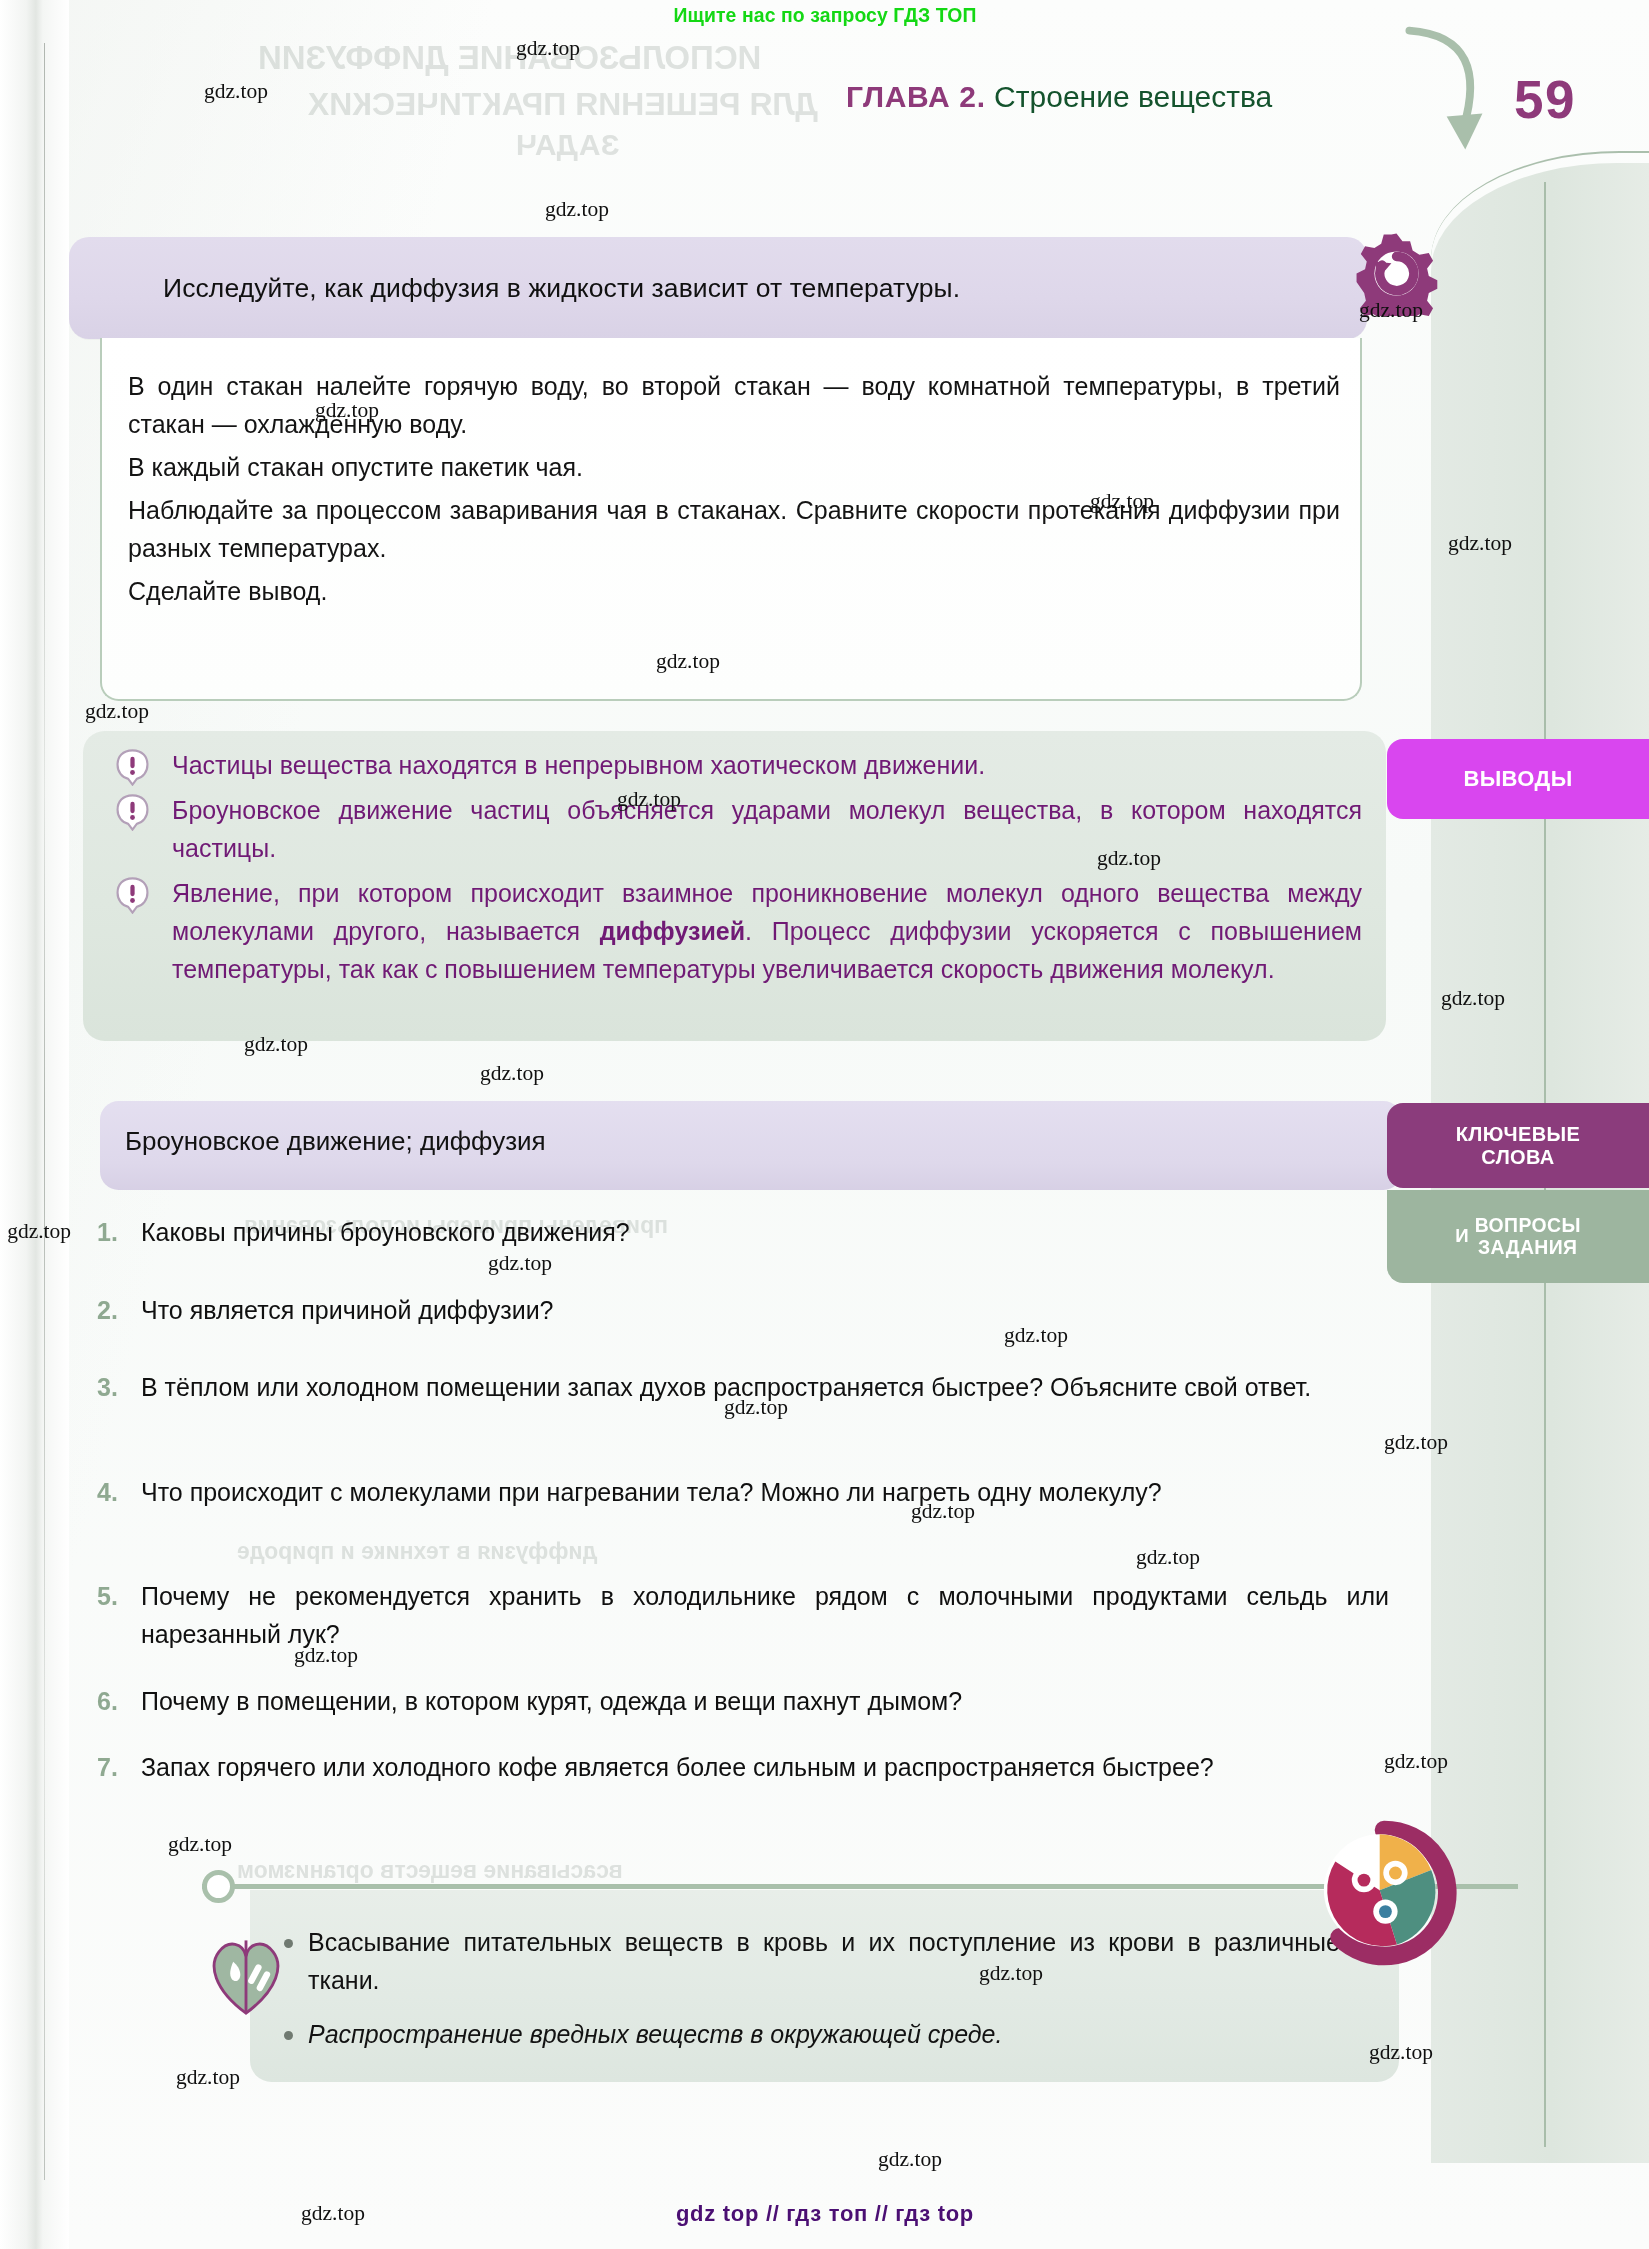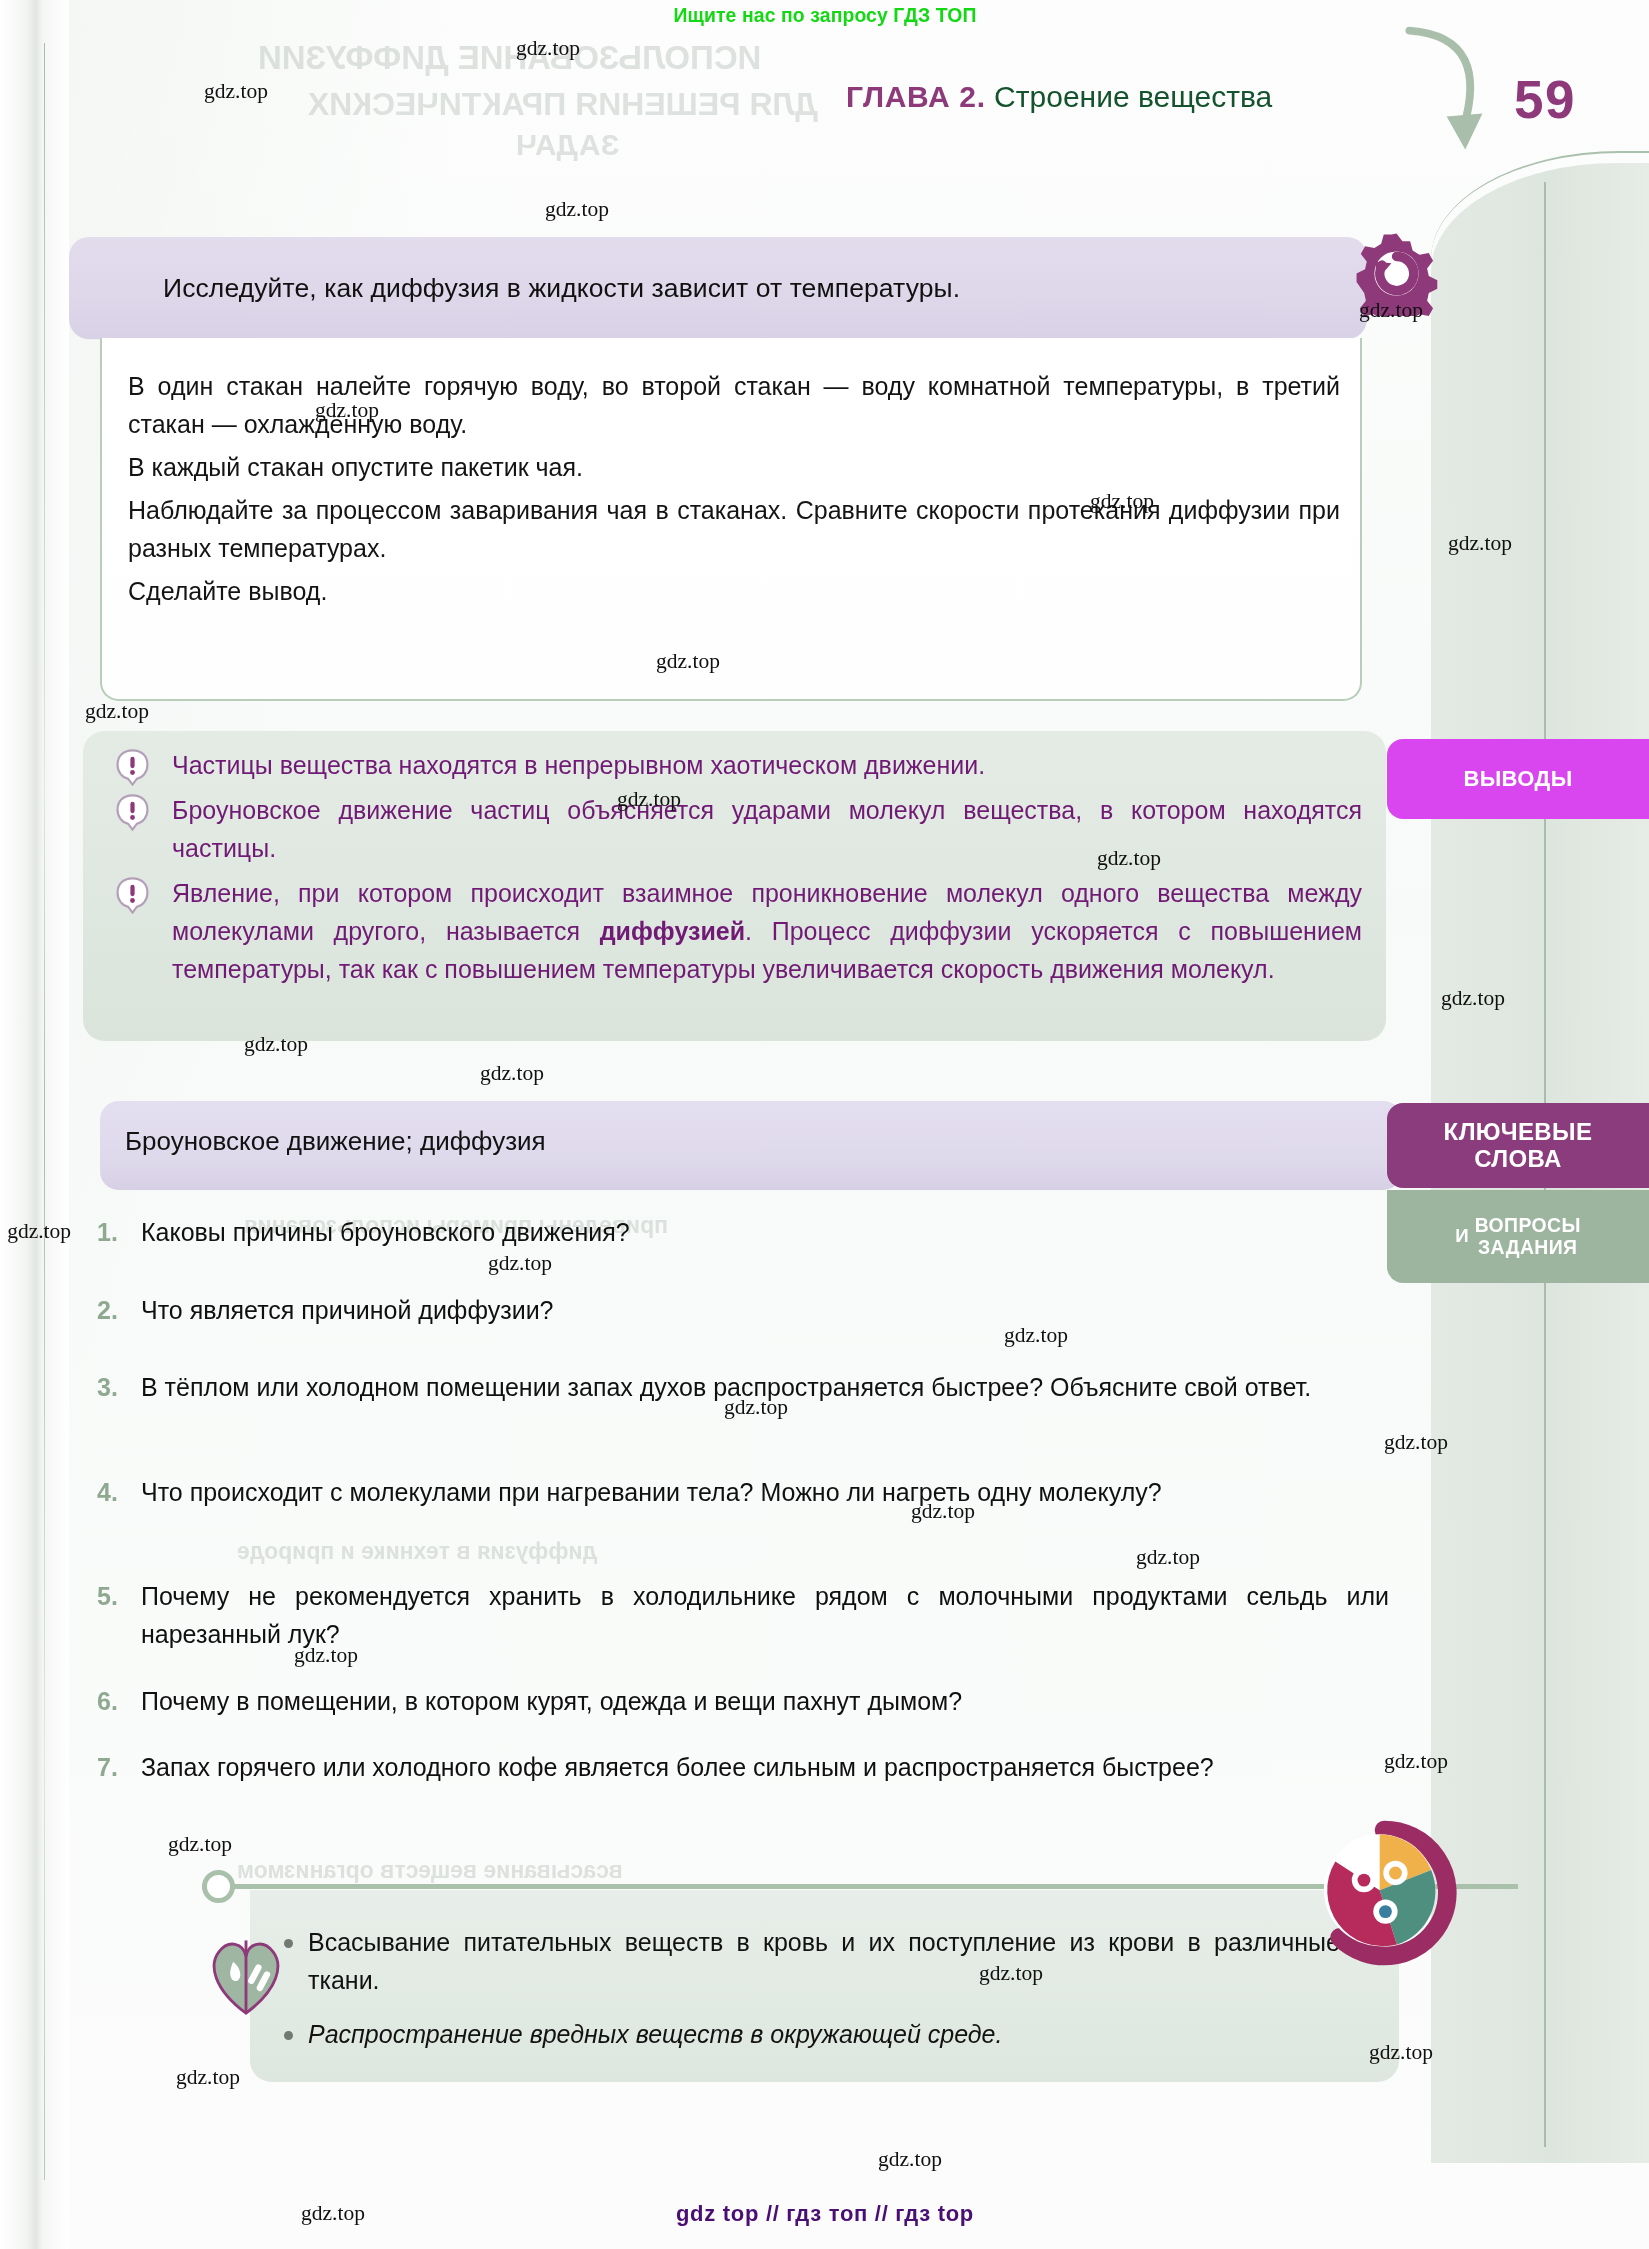--- a/index.html
+++ b/index.html
@@ -216,21 +216,21 @@
     background: #d946ef;
     border-radius: 16px 0 0 16px;
     font-size: 22px;
     display: flex; align-items: center; justify-content: center;
   }
   .tab-keywords {
     left: 1387px; top: 1103px;
     width: 262px; height: 85px;
     background: #8b3c7c;
     border-radius: 16px 0 0 16px;
-    font-size: 24px;
+    font-size: 20px;
     display: flex; align-items: center; justify-content: center;
     flex-direction: column;
   }
   .tab-questions {
     left: 1387px; top: 1190px;
     width: 262px; height: 93px;
     background: #9db59f;
     border-radius: 0 0 0 16px;
     font-size: 19.4px;
     display: flex; align-items: center; justify-content: center;

